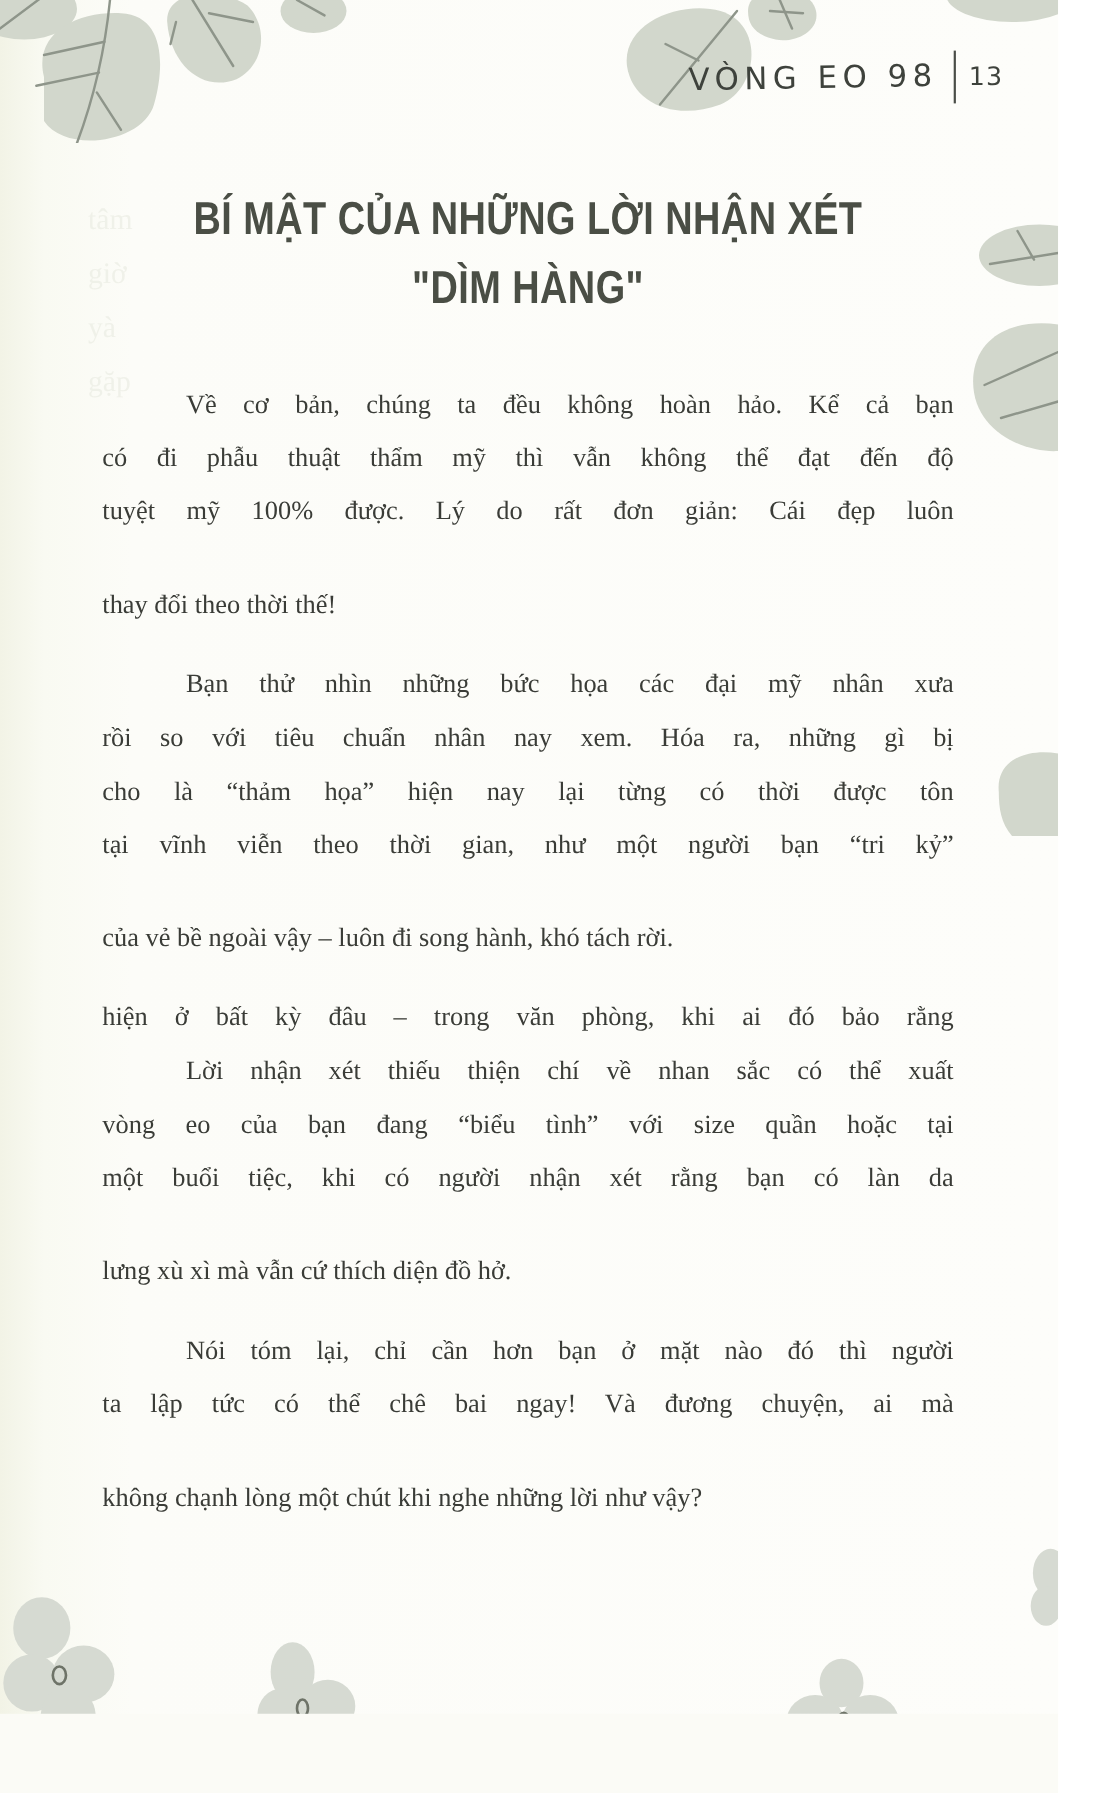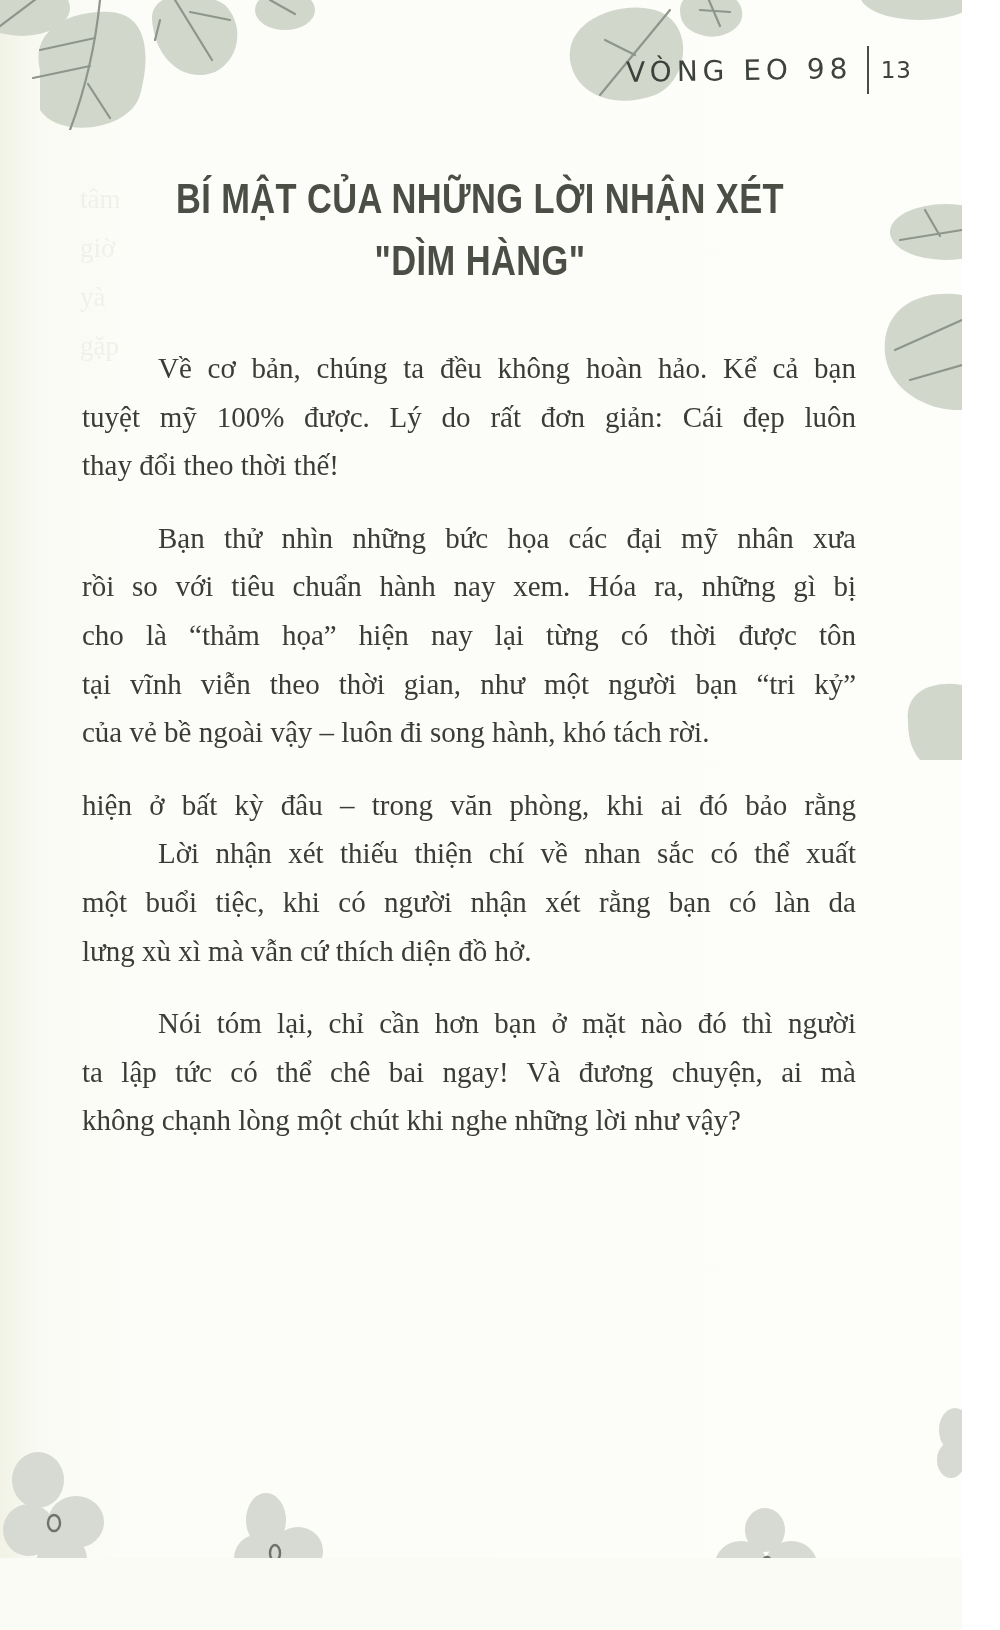--- a/index.html
+++ b/index.html
@@ -58,30 +58,30 @@
     font-family: "Liberation Sans Narrow", "Liberation Sans", sans-serif;
     font-weight: bold; color: #4a4e45;
     font-size: 42px; line-height: 62px;
     transform: scaleX(0.82); transform-origin: center top;
     letter-spacing: 0.5px;
   }
   .chapter-title div { white-space: nowrap; }
 
   
   .body-text {
-    position: absolute; left: 82px; top: 344px; width: 774px;
+    position: absolute; left: 93px; top: 344px; width: 774px;
     color: #3a3c37;
-    font-size: 29px; line-height: 48.6px;
+    font-size: 24px; line-height: 48.6px;
   }
   .para {
     margin: 0 0 24px 0;
     text-align: justify;
   }
   .line { display: block; white-space: nowrap; text-align: justify; text-align-last: justify; }
-  .line.last { text-align-last: left; }
+  .line.last { text-align-last: left; margin-top: 36px; }
   .line.indent { padding-left: 76px; }
 </style>
 </head>
 <body>
 
 <div class="page">
 
   <svg class="deco" style="left:0;top:0" width="560" height="130" viewBox="0 0 560 130">
     <ellipse class="leaf" cx="22" cy="8" rx="48" ry="28"></ellipse>
     <path class="vein" d="M0 26 L40 -4"></path>
@@ -164,33 +164,35 @@
   </div>
 
   <div class="chapter-title">
     <div>BÍ MẬT CỦA NHỮNG LỜI NHẬN XÉT</div>
     <div>"DÌM HÀNG"</div>
   </div>
 
   <div class="body-text">
     <div class="para">
       <span class="line indent">Về cơ bản, chúng ta đều không hoàn hảo. Kể cả bạn</span>
+      <span class="line">có đi phẫu thuật thẩm mỹ thì vẫn không thể đạt đến độ</span>
       <span class="line">tuyệt mỹ 100% được. Lý do rất đơn giản: Cái đẹp luôn</span>
       <span class="line last">thay đổi theo thời thế!</span>
     </div>
     <div class="para">
       <span class="line indent">Bạn thử nhìn những bức họa các đại mỹ nhân xưa</span>
-      <span class="line">rồi so với tiêu chuẩn hành nay xem. Hóa ra, những gì bị</span>
+      <span class="line">rồi so với tiêu chuẩn nhân nay xem. Hóa ra, những gì bị</span>
       <span class="line">cho là “thảm họa” hiện nay lại từng có thời được tôn</span>
       <span class="line">tại vĩnh viễn theo thời gian, như một người bạn “tri kỷ”</span>
       <span class="line last">của vẻ bề ngoài vậy – luôn đi song hành, khó tách rời.</span>
     </div>
     <div class="para">
       <span class="line">hiện ở bất kỳ đâu – trong văn phòng, khi ai đó bảo rằng</span>
       <span class="line indent">Lời nhận xét thiếu thiện chí về nhan sắc có thể xuất</span>
+      <span class="line">vòng eo của bạn đang “biểu tình” với size quần hoặc tại</span>
       <span class="line">một buổi tiệc, khi có người nhận xét rằng bạn có làn da</span>
       <span class="line last">lưng xù xì mà vẫn cứ thích diện đồ hở.</span>
     </div>
     <div class="para">
       <span class="line indent">Nói tóm lại, chỉ cần hơn bạn ở mặt nào đó thì người</span>
       <span class="line">ta lập tức có thể chê bai ngay! Và đương chuyện, ai mà</span>
       <span class="line last">không chạnh lòng một chút khi nghe những lời như vậy?</span>
     </div>
   </div>
 </div>

